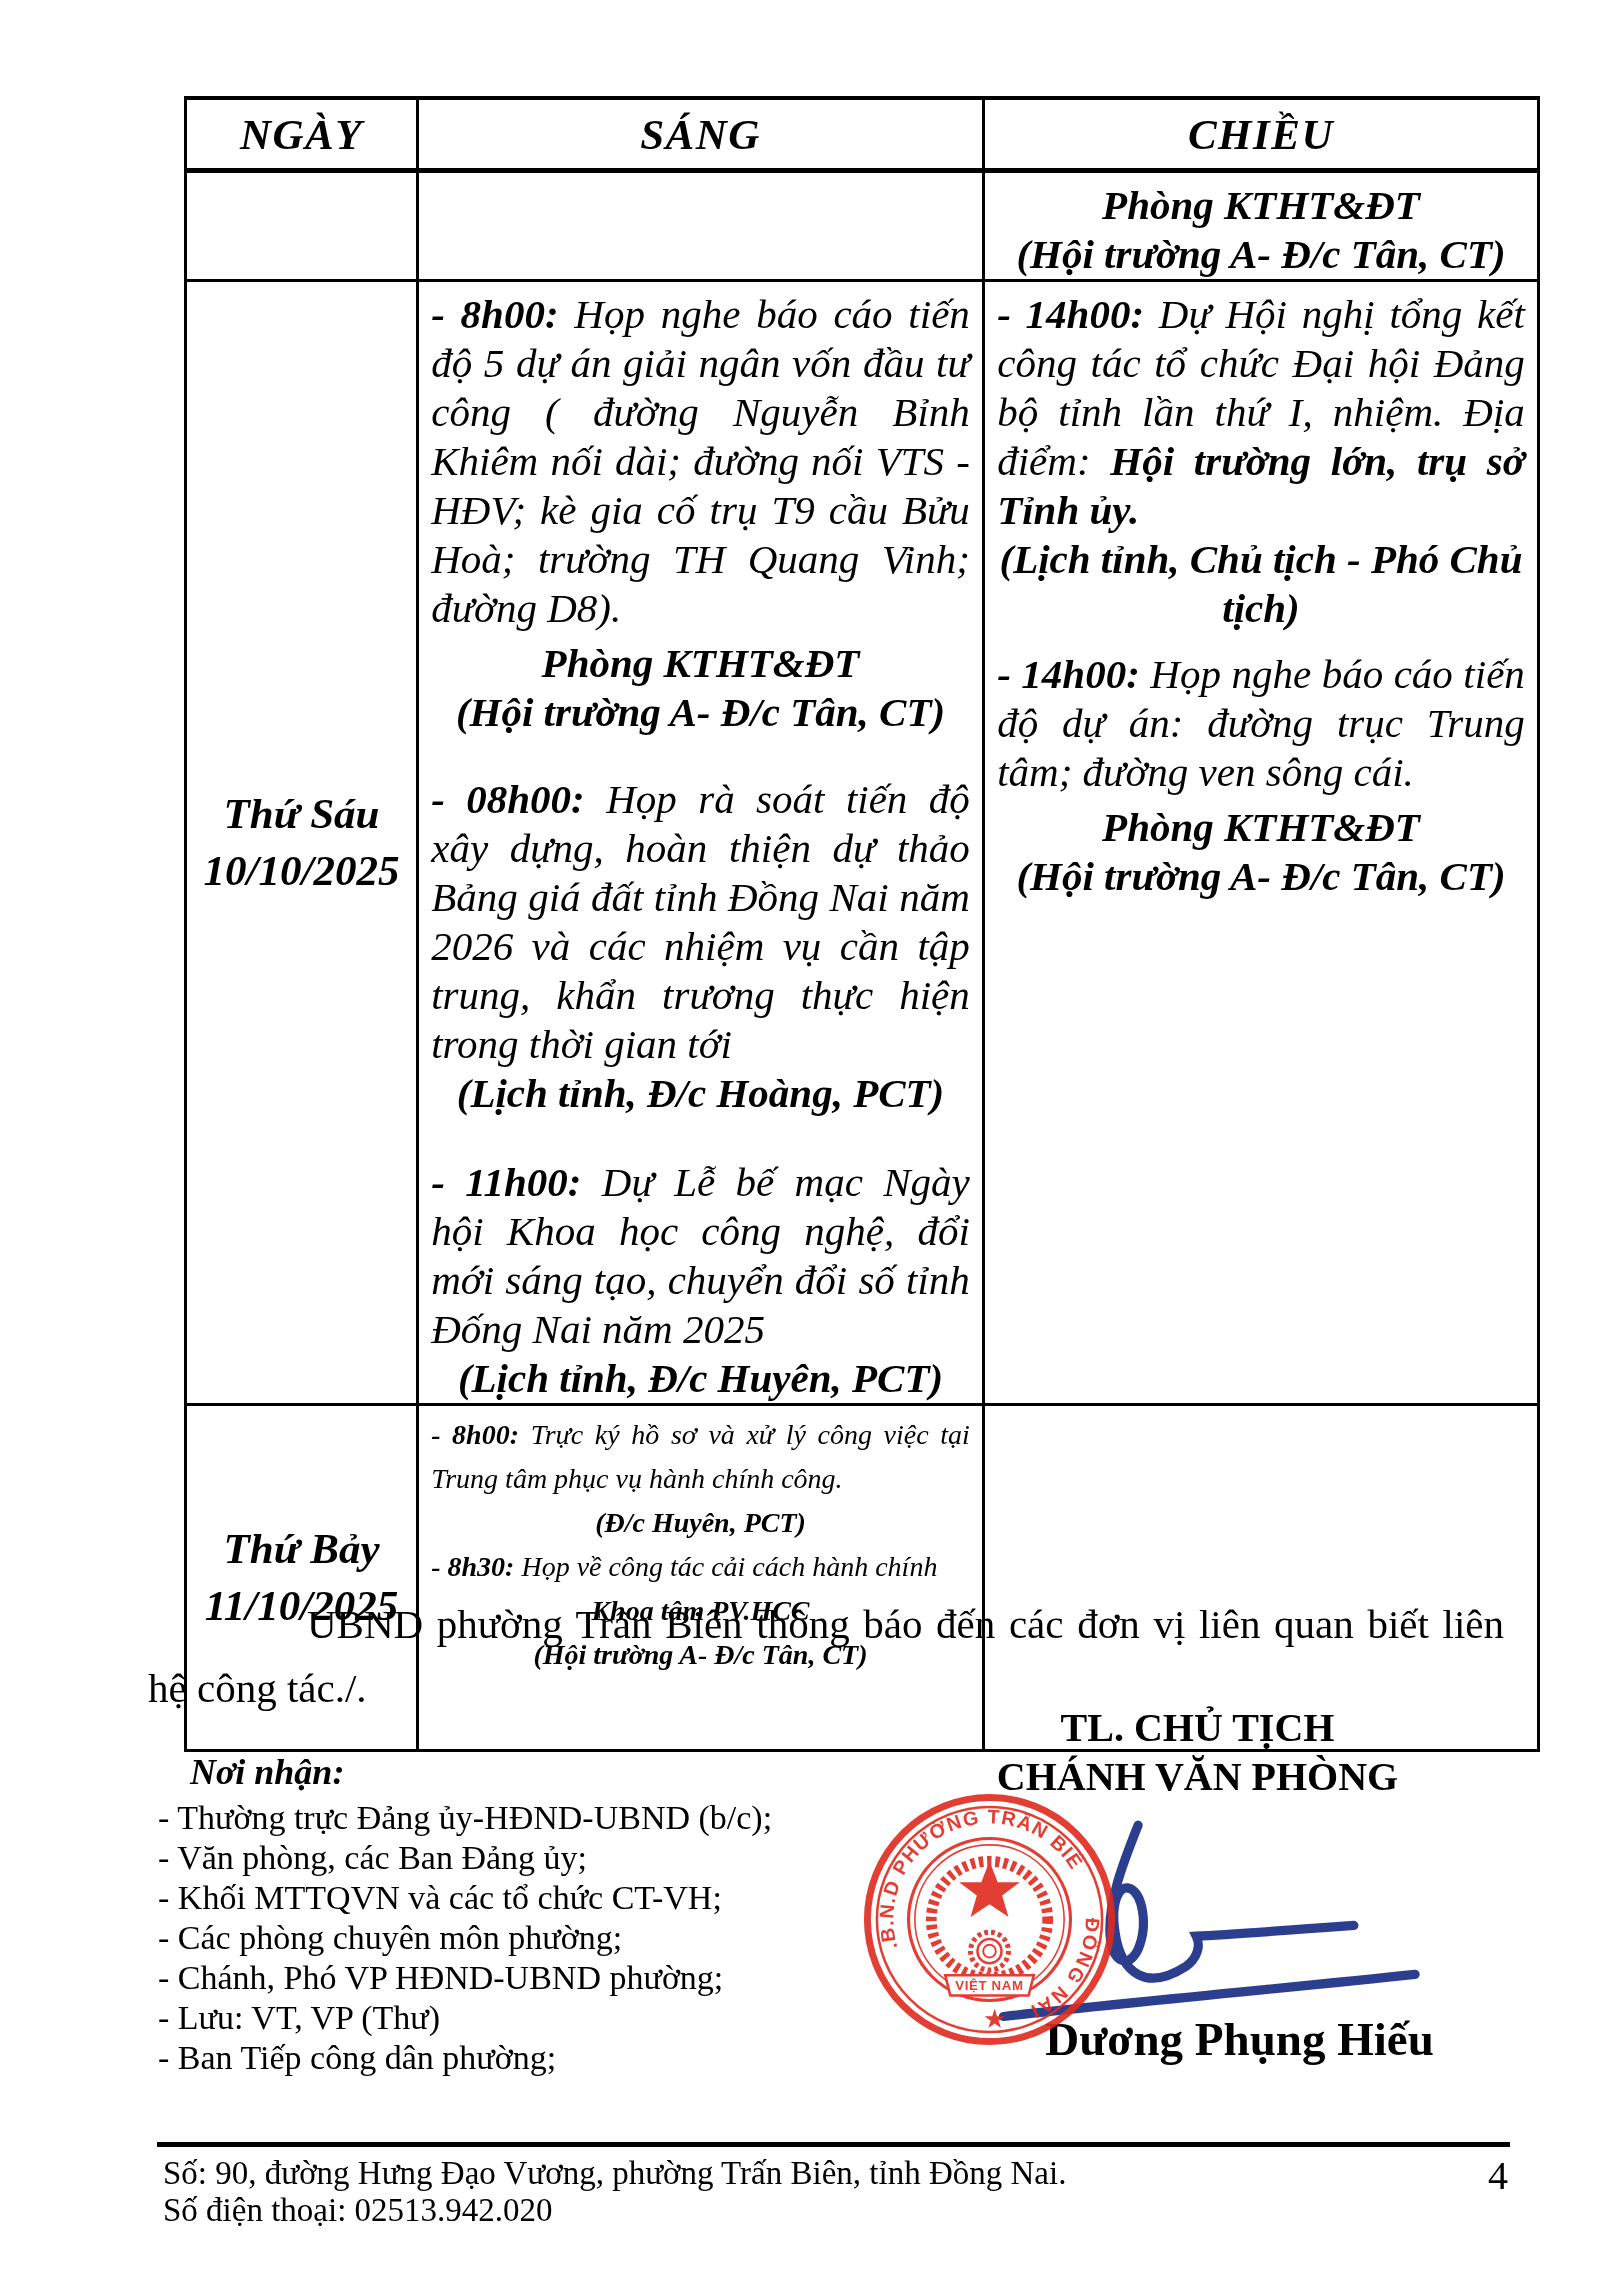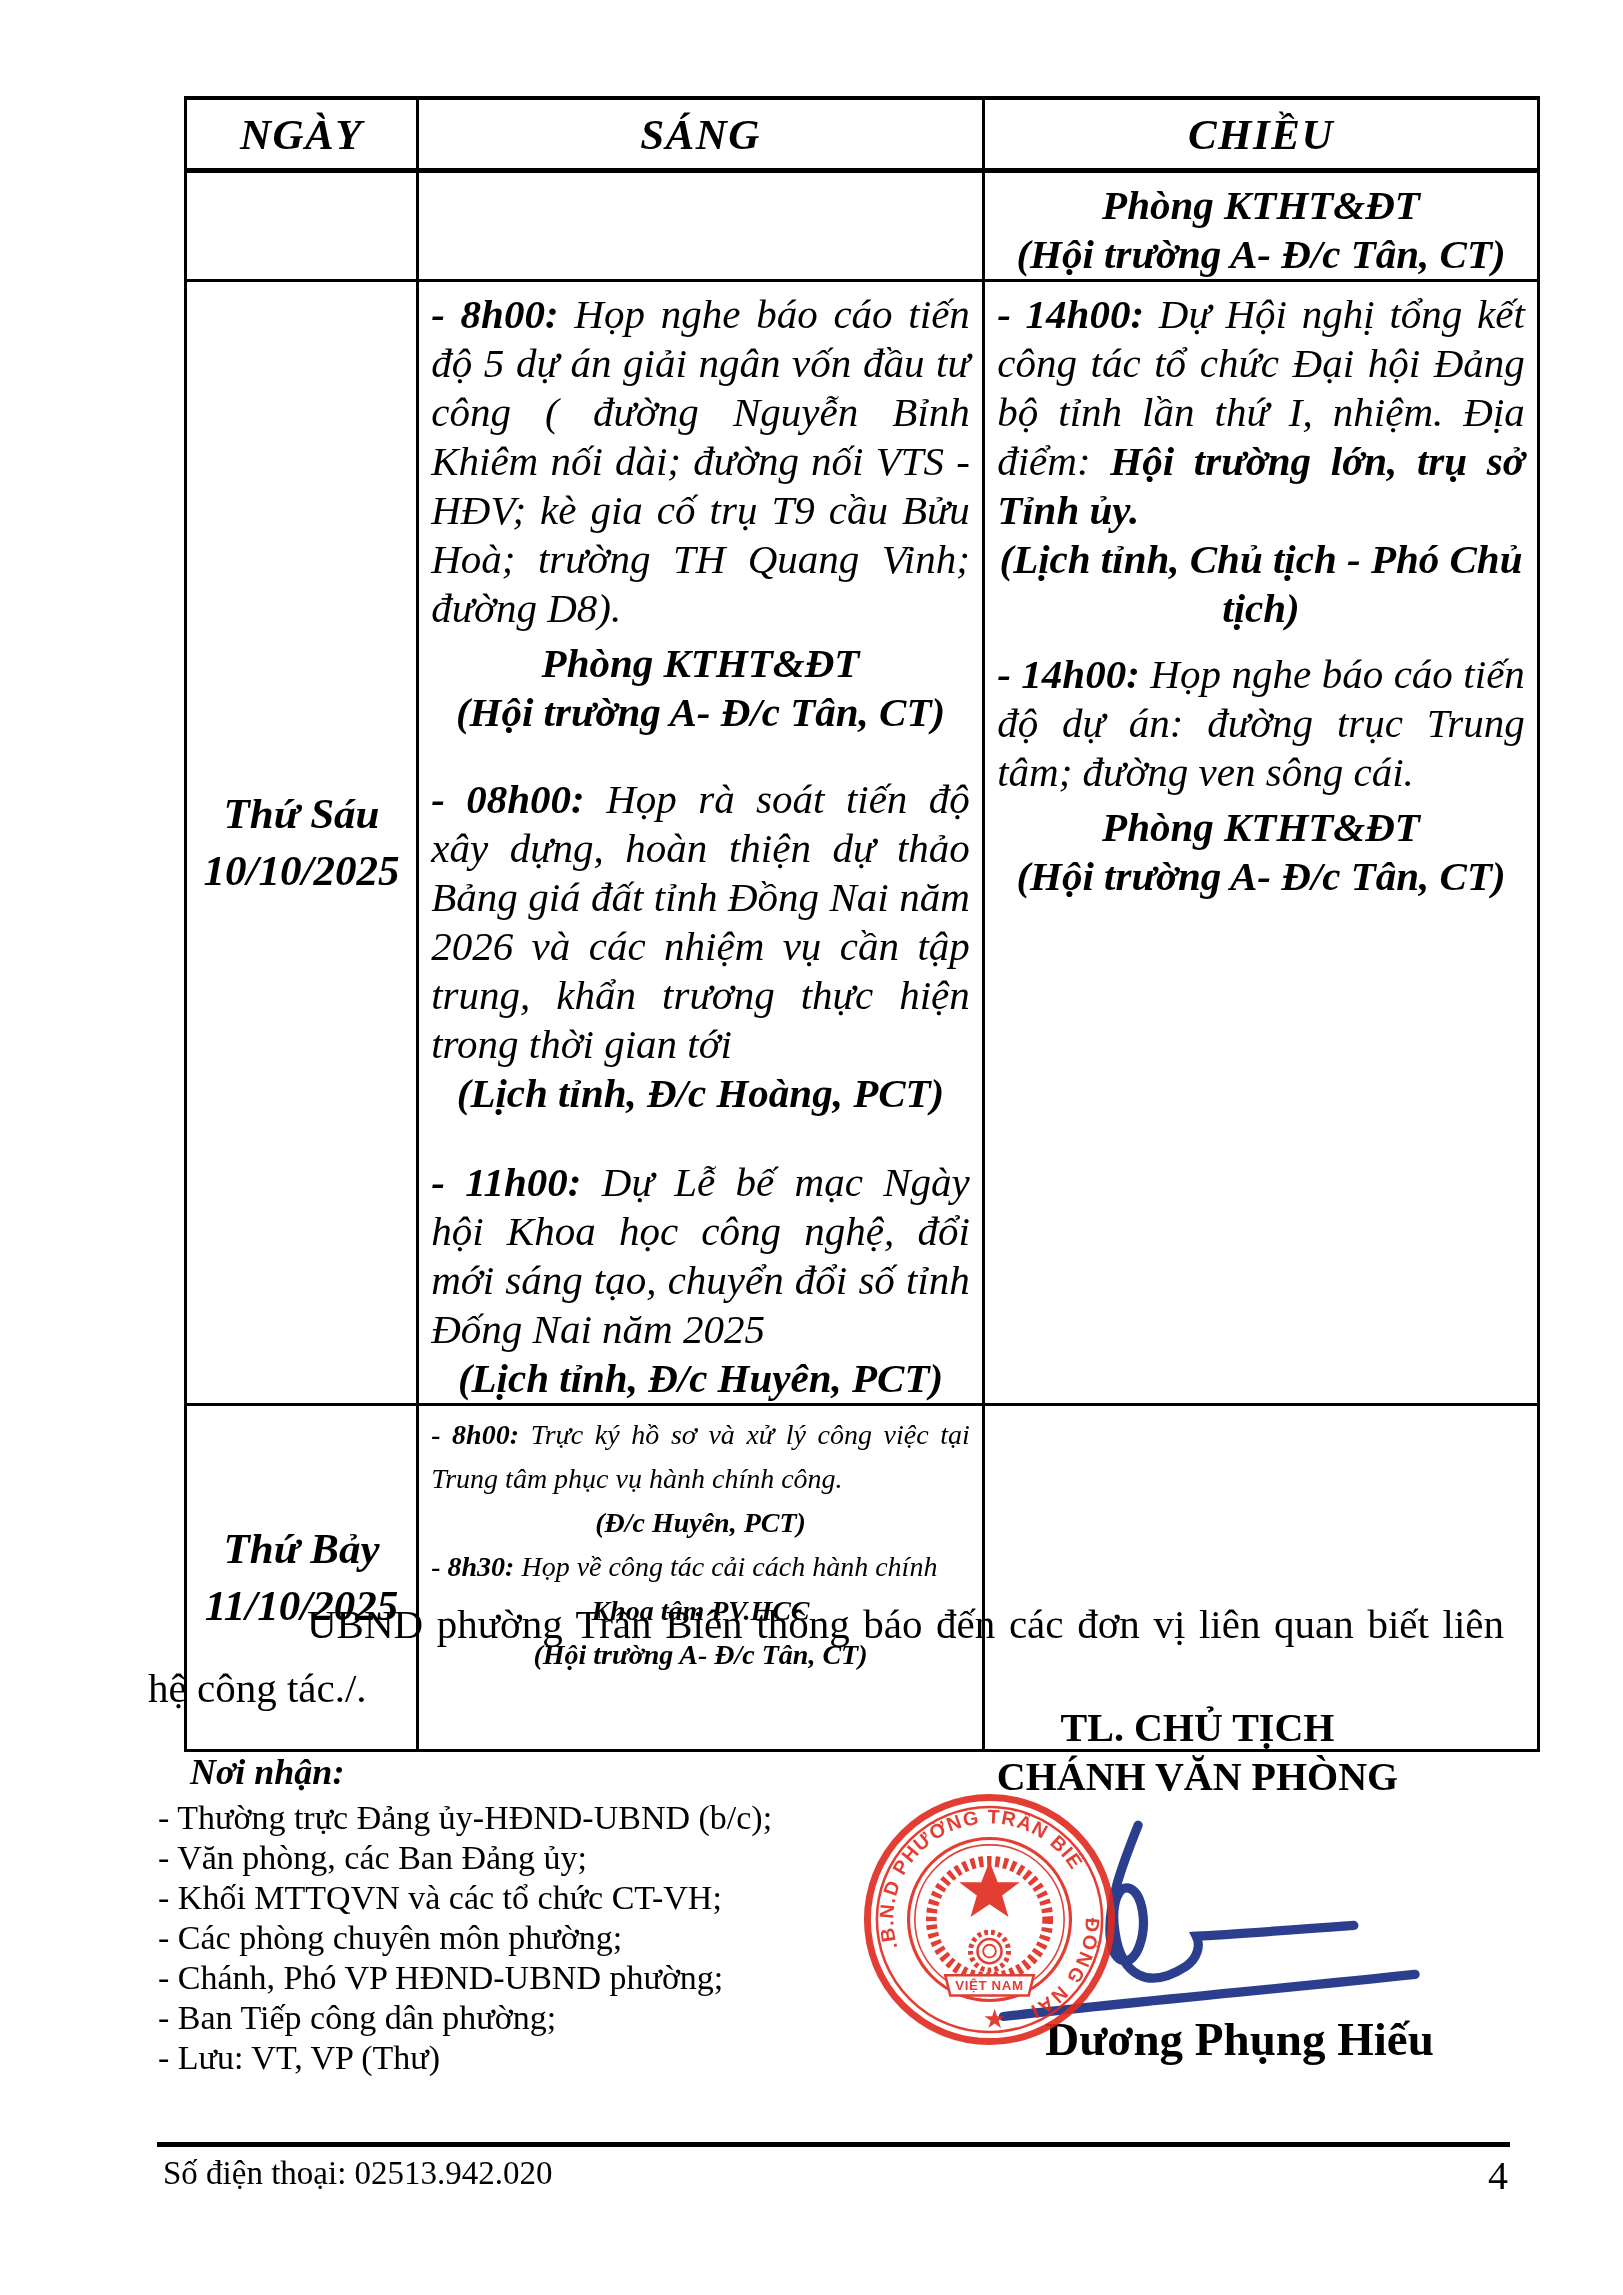--- a/index.html
+++ b/index.html
@@ -176,24 +176,25 @@
 
   <div class="sig-name">Dương Phụng Hiếu</div>
 
   <div class="recip-label">Nơi nhận:</div>
   <div class="recip-list">
     <div>- Thường trực Đảng ủy-HĐND-UBND (b/c);</div>
     <div>- Văn phòng, các Ban Đảng ủy;</div>
     <div>- Khối MTTQVN và các tổ chức CT-VH;</div>
     <div>- Các phòng chuyên môn phường;</div>
     <div>- Chánh, Phó VP HĐND-UBND phường;</div>
+    <div>- Lưu: VT, VP (Thư)</div>
     <div>- Ban Tiếp công dân phường;</div>
-    <div>- Lưu: VT, VP (Thư)</div>
   </div>
 
   <div class="foot-rule"></div>
   <div class="foot-text">
+    <div>Số: 90, đường Hưng Đạo Vương, phường Trấn Biên, tỉnh Đồng Nai.</div>
     <div>Số điện thoại: 02513.942.020</div>
   </div>
   <div class="foot-page">4</div>
 
 </div>
 
 
 </body></html>

